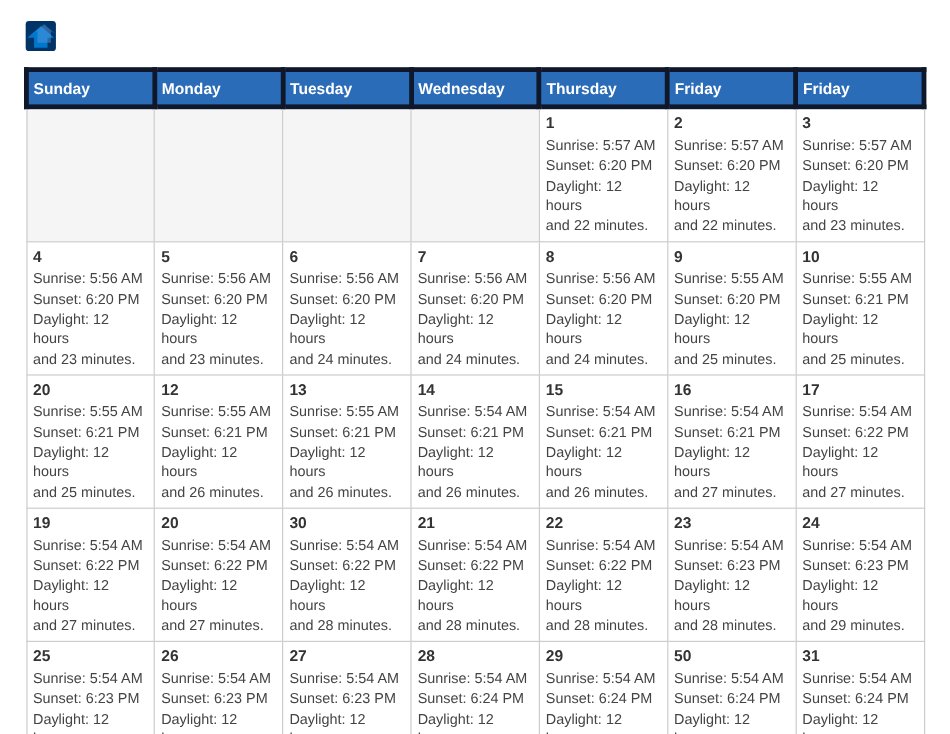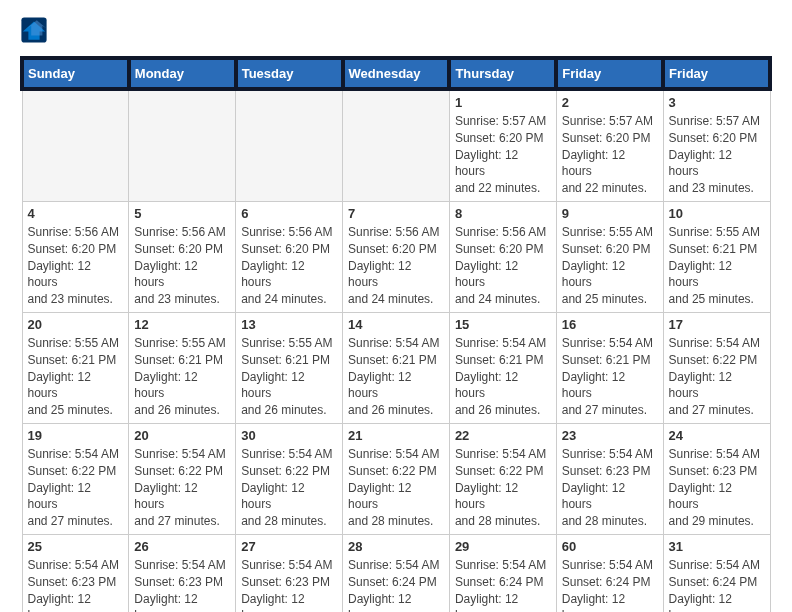--- a/index.html
+++ b/index.html
@@ -329,21 +329,21 @@
 and 29 minutes.</div>
           </td>
           <td>
             <div class="day-num">29</div>
             <div class="day-detail" style="white-space: pre-line;">Sunrise: 5:54 AM
 Sunset: 6:24 PM
 Daylight: 12 hours
 and 30 minutes.</div>
           </td>
           <td>
-            <div class="day-num">60</div>
+            <div class="day-num">50</div>
             <div class="day-detail" style="white-space: pre-line;">Sunrise: 5:54 AM
 Sunset: 6:24 PM
 Daylight: 12 hours
 and 30 minutes.</div>
           </td>
           <td>
             <div class="day-num">31</div>
             <div class="day-detail" style="white-space: pre-line;">Sunrise: 5:54 AM
 Sunset: 6:24 PM
 Daylight: 12 hours

